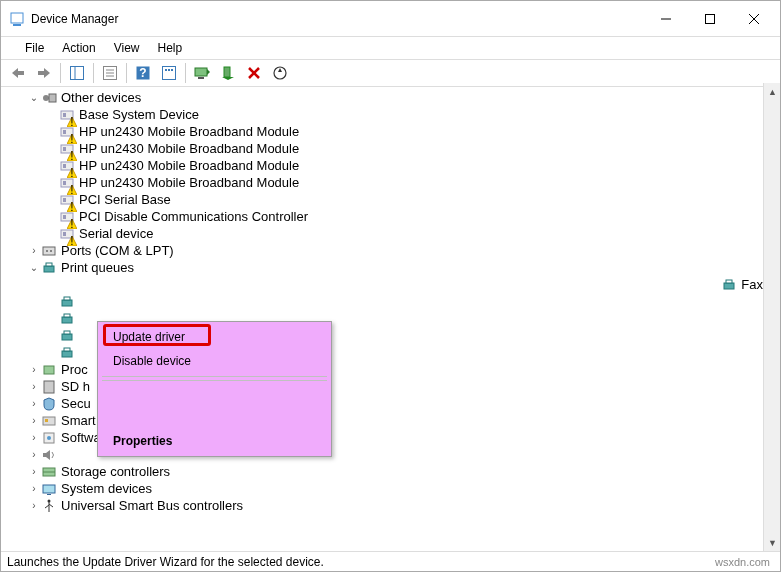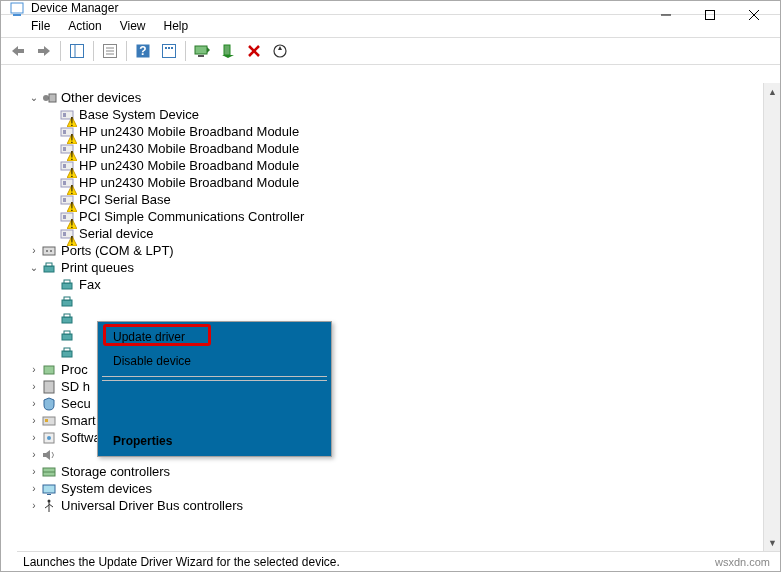--- a/index.html
+++ b/index.html
@@ -1,45 +1,45 @@
 <!DOCTYPE html>
 <html><head>
 <meta charset="utf-8">
 <style>
 * { box-sizing: border-box; margin: 0; padding: 0; font-family: "Segoe UI", Tahoma, sans-serif; font-size: 12px; }
 body { background: #fff; width: 781px; height: 572px; border: 1px solid #aaa; position: relative; overflow: hidden; }
 
-.titlebar { height: 14px; display: flex; align-items: flex-start; padding: 0 4px 0 8px; border-bottom: 1px solid #ddd; }
+.titlebar { height: 36px; display: flex; align-items: center; padding: 0 4px 0 8px; border-bottom: 1px solid #ddd; }
 .titlebar .icon { width: 16px; height: 16px; margin-right: 6px; display:flex; align-items:center; justify-content:center; }
 .titlebar .title { flex: 1; font-size: 12px; }
 .winbtn { width: 44px; height: 28px; display: flex; align-items: center; justify-content: center; }
 
-.menubar { height: 22px; display: flex; align-items: center; padding: 0 22px; gap: 2px; }
+.menubar { height: 22px; display: flex; align-items: center; padding: 0 16px; gap: 2px; }
 .menubar div { padding: 2px 8px; }
 
 .toolbar { height: 28px; display: flex; align-items: center; padding: 2px 4px; border-top: 1px solid #ddd; border-bottom: 1px solid #ddd; gap: 0; }
 .tb { width: 24px; height: 24px; display: flex; align-items: center; justify-content: center; margin: 0 1px; }
 .sep { width: 1px; height: 20px; background: #ccc; margin: 0 3px; }
 
 .tree { position: absolute; top: 82px; left: 0; right: 17px; bottom: 20px; overflow: hidden; padding: 6px 0 6px 12px; }
 .node { display: flex; align-items: center; height: 17px; line-height: 17px; white-space: nowrap; }
 .tw { width: 14px; height: 14px; display: flex; align-items: center; justify-content: center; color: #555; font-size: 10px; }
 .ic { width: 16px; height: 16px; margin-right: 4px; display:flex; align-items:center; justify-content:center; position:relative; flex-shrink:0; }
 .lbl { font-size: 13px; }
 .warn { position:absolute; bottom:-2px; right:-2px; width:10px; height:10px; }
 
-.ctxmenu { position: absolute; background: #0369a1; border: 1px solid #a0a0a0; box-shadow: 2px 2px 4px rgba(0,0,0,0.25); padding: 3px; z-index: 10; width: 235px; }
+.ctxmenu { position: absolute; background: #f0abfc; border: 1px solid #a0a0a0; box-shadow: 2px 2px 4px rgba(0,0,0,0.25); padding: 3px; z-index: 10; width: 235px; }
 .ctxitem { padding: 5px 12px; font-size: 12px; }
 .ctxitem.bold { font-weight: bold; margin-top: 48px; }
 .ctxsep { height: 1px; background: #c0c0c0; margin: 3px 1px; }
 .highlight { position: absolute; border: 3px solid #d00; border-radius: 3px; z-index: 11; }
 
 .scrollbar { position: absolute; top: 82px; right: 0; bottom: 20px; width: 17px; background: #f0f0f0; border-left: 1px solid #ddd; }
 .sbtn { width: 17px; height: 17px; background: #f0f0f0; display:flex; align-items:center; justify-content:center; color:#555; font-size:9px; }
-.statusbar { position: absolute; bottom: 0; left: 16px; right: 0; height: 20px; border-top: 1px solid #ddd; display: flex; align-items: center; padding: 0 6px; font-size: 11px; background:#fff; }
+.statusbar { position: absolute; bottom: 0; left: 0; right: 0; height: 20px; border-top: 1px solid #ddd; display: flex; align-items: center; padding: 0 6px; font-size: 11px; background:#fff; }
 .watermark { position: absolute; right: 10px; font-size: 11px; color: #888; }
 </style>
 </head>
 <body>
 
 <div class="titlebar">
   <span class="icon">
     <svg width="16" height="16">
         <rect x="2" y="2" width="12" height="10" fill="#fff" stroke="#4a90d6"></rect>
         <rect x="4" y="13" width="8" height="2" fill="#4a90d6"></rect>
@@ -238,21 +238,21 @@
         <span class="ic">
           <svg width="14" height="12">
             <rect x="1" y="2" width="12" height="8" fill="#eee" stroke="#99b"></rect>
             <rect x="3" y="4" width="3" height="4" fill="#99b"></rect>
           </svg>
           <span class="warn"><svg width="10" height="10">
               <polygon points="5,0 10,10 0,10" fill="#ffd700" stroke="#c90"></polygon>
               <text x="5" y="9" text-anchor="middle" font-size="8" fill="#000">!</text>
             </svg></span>
         </span>
-        <span class="lbl">PCI Simple Communications Controller</span>
+        <span class="lbl">PCI Disable Communications Controller</span>
       </div>
       <div class="node" style="padding-left: 46px;">
         <span class="ic">
           <svg width="14" height="12">
             <rect x="1" y="2" width="12" height="8" fill="#eee" stroke="#99b"></rect>
             <rect x="3" y="4" width="3" height="4" fill="#99b"></rect>
           </svg>
           <span class="warn"><svg width="10" height="10">
               <polygon points="5,0 10,10 0,10" fill="#ffd700" stroke="#c90"></polygon>
               <text x="5" y="9" text-anchor="middle" font-size="8" fill="#000">!</text>
@@ -278,21 +278,21 @@
     <span class="tw">⌄</span>
     <span class="ic">
         <svg width="14" height="12">
           <rect x="2" y="4" width="10" height="6" fill="#5aa" stroke="#277"></rect>
           <rect x="4" y="1" width="6" height="3" fill="#fff" stroke="#277"></rect>
         </svg>
       </span>
     <span class="lbl">Print queues</span>
   </div>
   <div id="pq-items">
-      <div class="node" style="padding-left: 46px;">
+      <div class="node" style="padding-left: 46px; justify-content: flex-end;">
         <span class="ic">
           <svg width="14" height="12">
             <rect x="2" y="4" width="10" height="6" fill="#5aa" stroke="#277"></rect>
             <rect x="4" y="1" width="6" height="3" fill="#fff" stroke="#277"></rect>
           </svg>
         </span>
         <span class="lbl">Fax</span>
       </div>
       <div class="node" style="padding-left: 46px;">
         <span class="ic">
@@ -412,21 +412,21 @@
       <div class="node" style="padding-left: 14px;">
         <span class="tw">›</span>
         <span class="ic">
           <svg width="12" height="14">
             <line x1="6" y1="1" x2="6" y2="13" stroke="#333"></line>
             <circle cx="6" cy="2" r="1.5" fill="#333"></circle>
             <line x1="6" y1="6" x2="2" y2="9" stroke="#333"></line>
             <line x1="6" y1="5" x2="10" y2="8" stroke="#333"></line>
           </svg>
         </span>
-        <span class="lbl">Universal Driver Bus controllers</span>
+        <span class="lbl">Universal Smart Bus controllers</span>
       </div>
     </div>
 </div>
 
 <div class="ctxmenu" style="left:96px; top:320px;">
   <div class="ctxitem">Update driver</div>
   <div class="ctxitem">Disable device</div>
   <div class="ctxsep"></div>
   <div class="ctxsep"></div>
   <div class="ctxitem bold">Properties</div>

